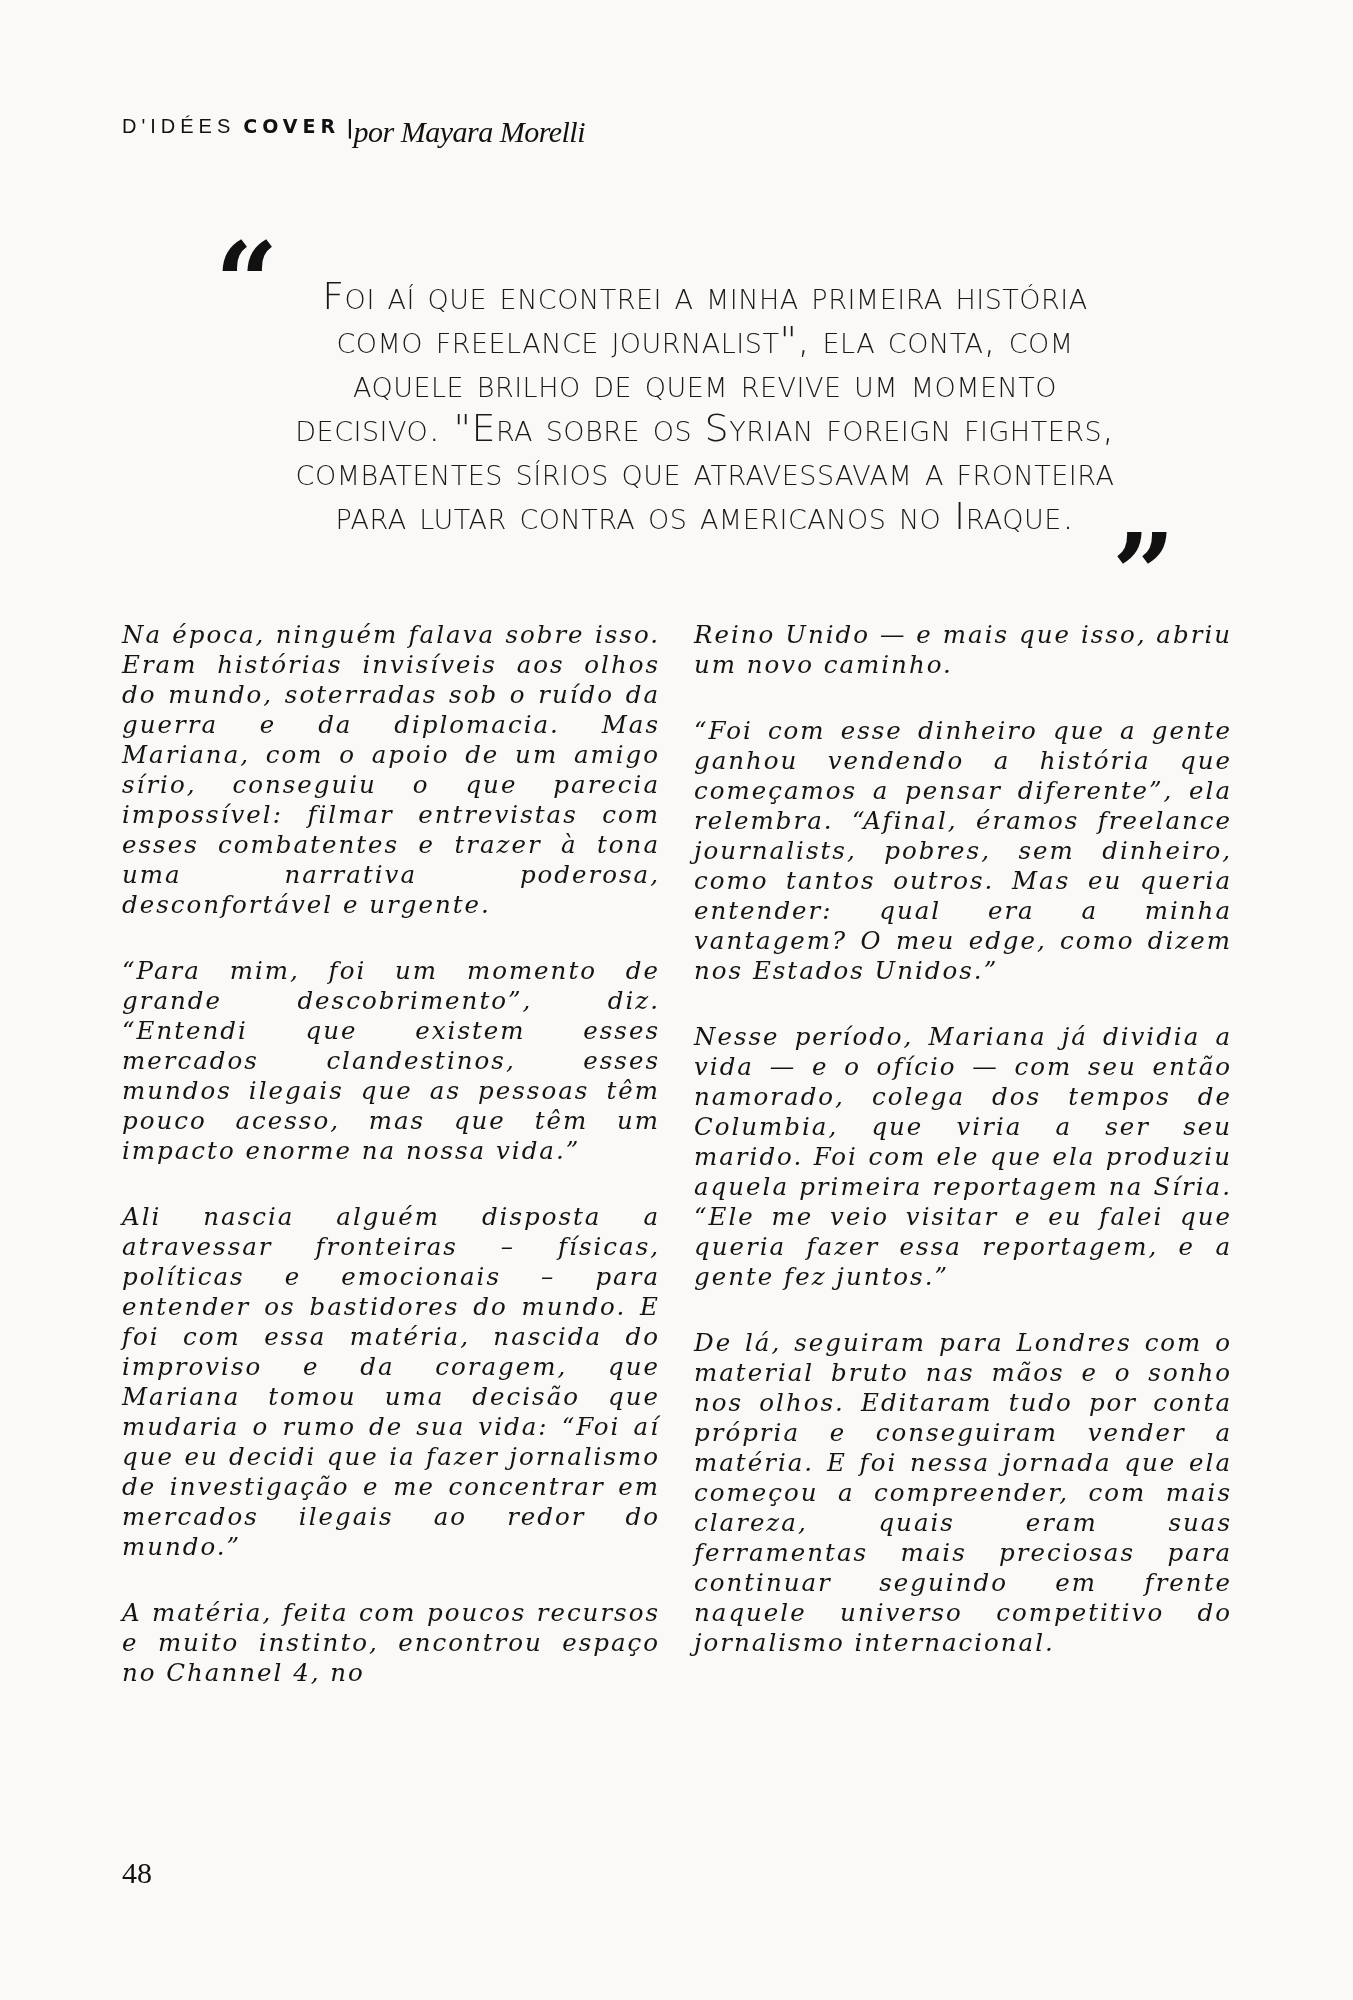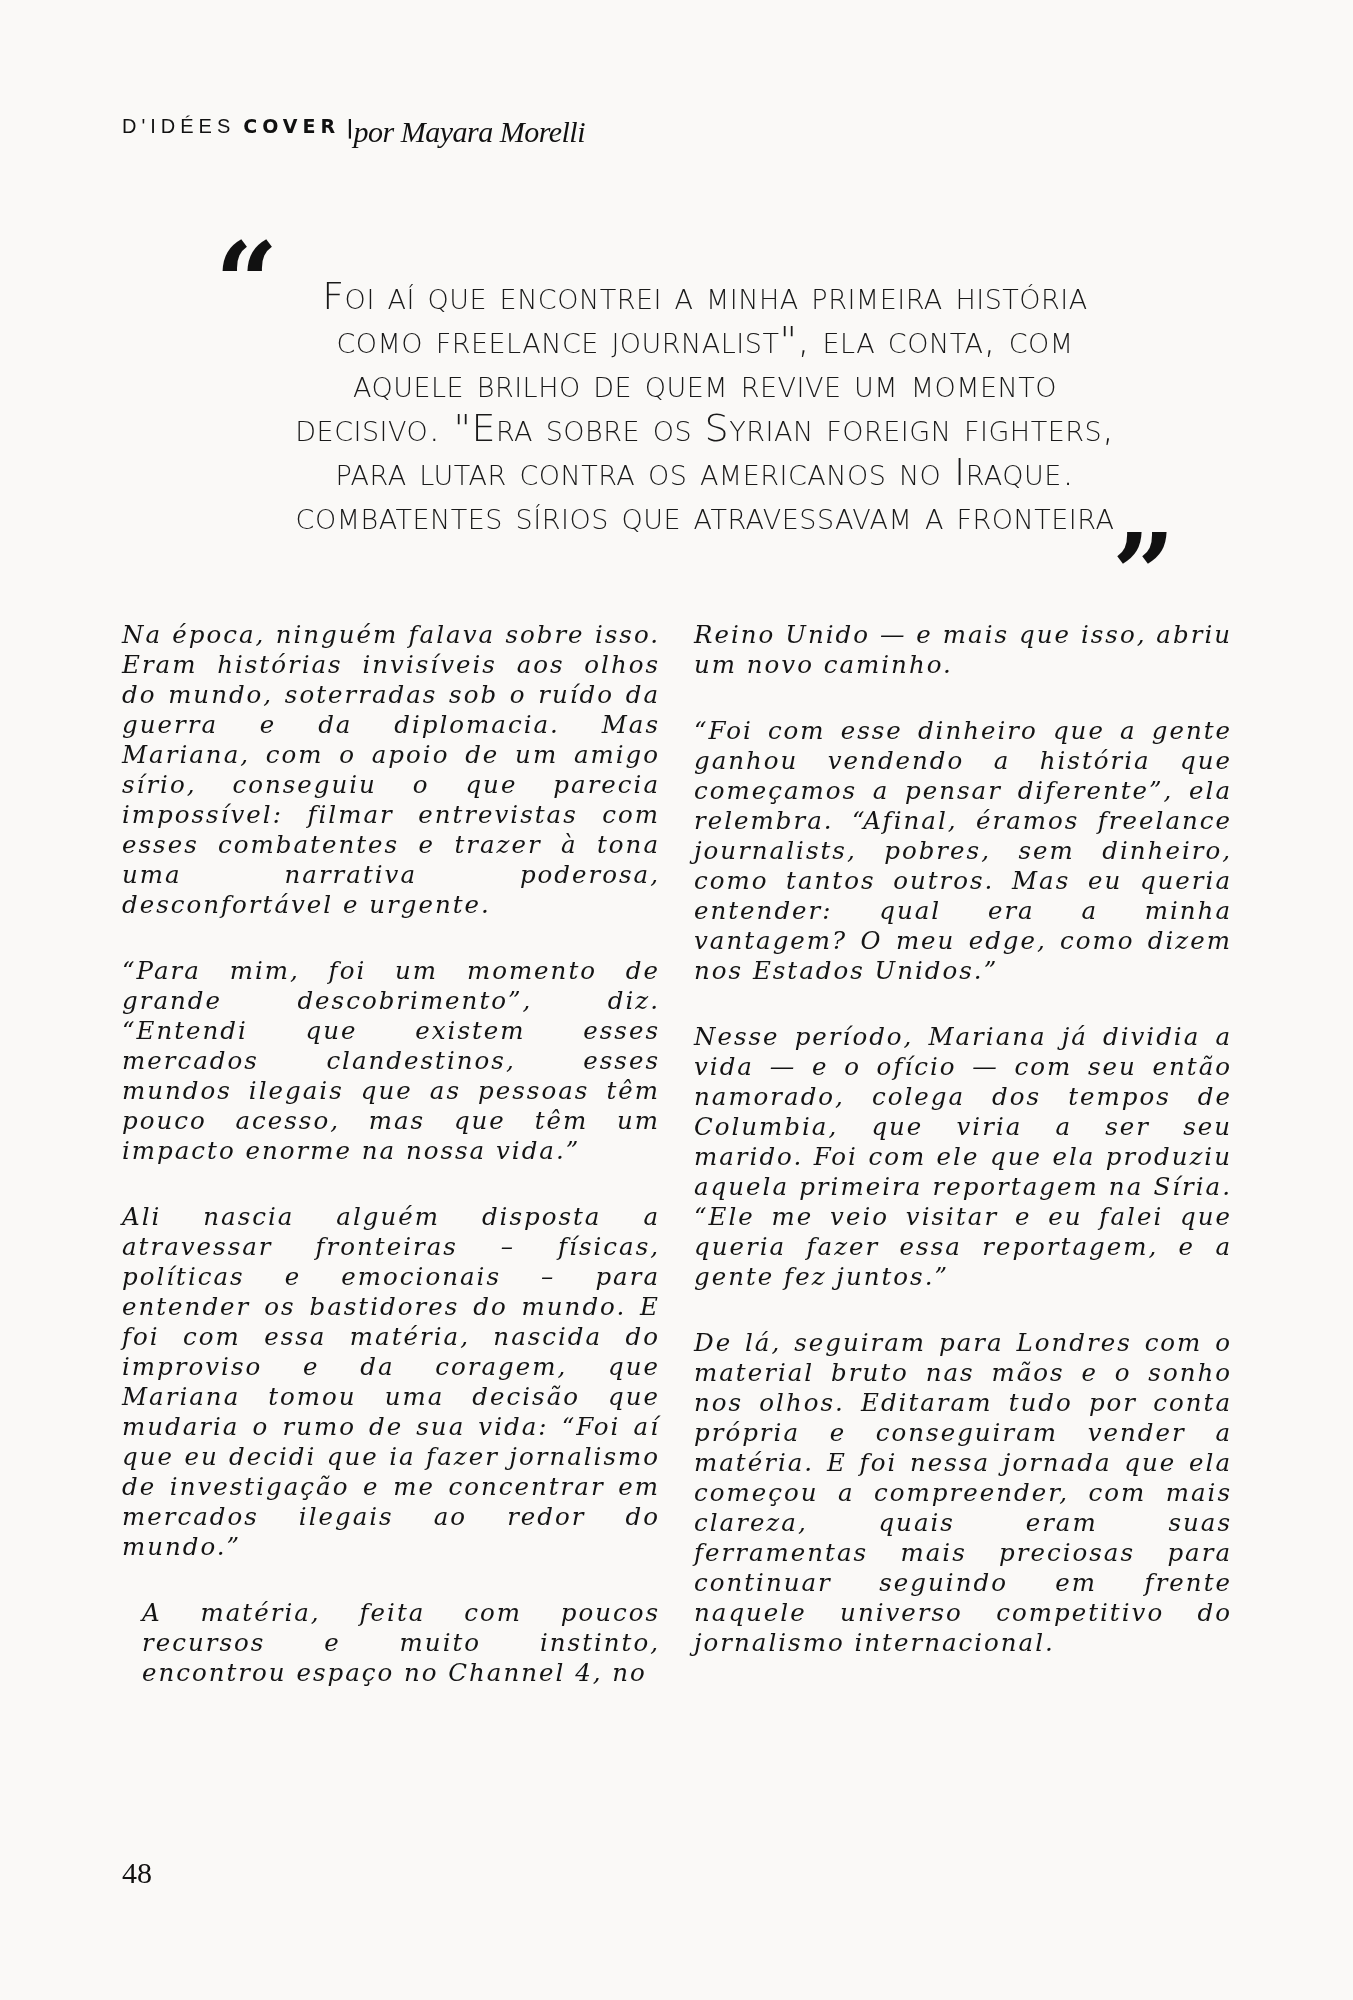--- a/index.html
+++ b/index.html
@@ -121,31 +121,31 @@
   <span class="byline">por Mayara Morelli</span>
 </div>
 
 <div class="pullquote">
   <span class="pq-open">“</span>
   <div class="pq-text">
     <span class="line">Foi aí que encontrei a minha primeira história</span>
     <span class="line">como freelance journalist", ela conta, com</span>
     <span class="line">aquele brilho de quem revive um momento</span>
     <span class="line">decisivo. "Era sobre os Syrian foreign fighters,</span>
+    <span class="line">combatentes sírios que atravessavam a fronteira</span>
     <span class="line">para lutar contra os americanos no Iraque.</span>
-    <span class="line">combatentes sírios que atravessavam a fronteira</span>
   </div>
   <span class="pq-close">”</span>
 </div>
 
 <div class="col col-left">
   <p>Na época, ninguém falava sobre isso. Eram histórias invisíveis aos olhos do mundo, soterradas sob o ruído da guerra e da diplomacia. Mas Mariana, com o apoio de um amigo sírio, conseguiu o que parecia impossível: filmar entrevistas com esses combatentes e trazer à tona uma narrativa poderosa, desconfortável e urgente.</p>
   <p>“Para mim, foi um momento de grande descobrimento”, diz. “Entendi que existem esses mercados clandestinos, esses mundos ilegais que as pessoas têm pouco acesso, mas que têm um impacto enorme na nossa vida.”</p>
   <p>Ali nascia alguém disposta a atravessar fronteiras – físicas, políticas e emocionais – para entender os bastidores do mundo. E foi com essa matéria, nascida do improviso e da coragem, que Mariana tomou uma decisão que mudaria o rumo de sua vida: “Foi aí que eu decidi que ia fazer jornalismo de investigação e me concentrar em mercados ilegais ao redor do mundo.”</p>
-  <p style="text-align-last: left; margin-left: 20px;">A matéria, feita com poucos recursos e muito instinto, encontrou espaço no Channel 4, no</p>
+  <p style="text-align-last: left;">A matéria, feita com poucos recursos e muito instinto, encontrou espaço no Channel 4, no</p>
 </div>
 
 <div class="col col-right">
   <p>Reino Unido — e mais que isso, abriu um novo caminho.</p>
   <p>“Foi com esse dinheiro que a gente ganhou vendendo a história que começamos a pensar diferente”, ela relembra. “Afinal, éramos freelance journalists, pobres, sem dinheiro, como tantos outros. Mas eu queria entender: qual era a minha vantagem? O meu edge, como dizem nos Estados Unidos.”</p>
   <p>Nesse período, Mariana já dividia a vida — e o ofício — com seu então namorado, colega dos tempos de Columbia, que viria a ser seu marido. Foi com ele que ela produziu aquela primeira reportagem na Síria. “Ele me veio visitar e eu falei que queria fazer essa reportagem, e a gente fez juntos.”</p>
   <p>De lá, seguiram para Londres com o material bruto nas mãos e o sonho nos olhos. Editaram tudo por conta própria e conseguiram vender a matéria. E foi nessa jornada que ela começou a compreender, com mais clareza, quais eram suas ferramentas mais preciosas para continuar seguindo em frente naquele universo competitivo do jornalismo internacional.</p>
 </div>
 
 <div class="page-number">48</div>

